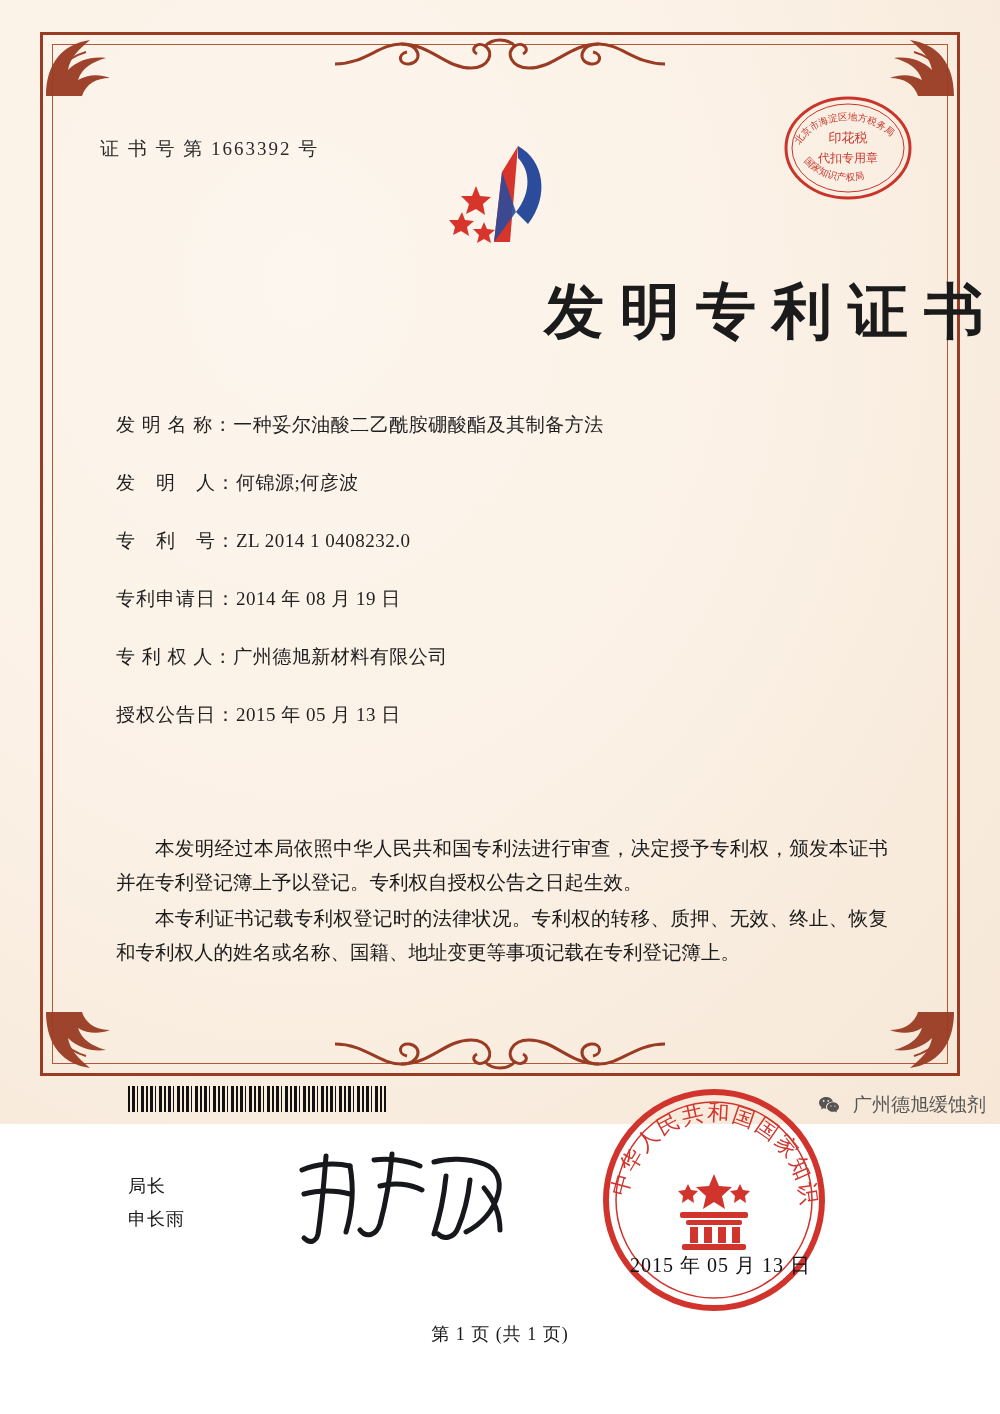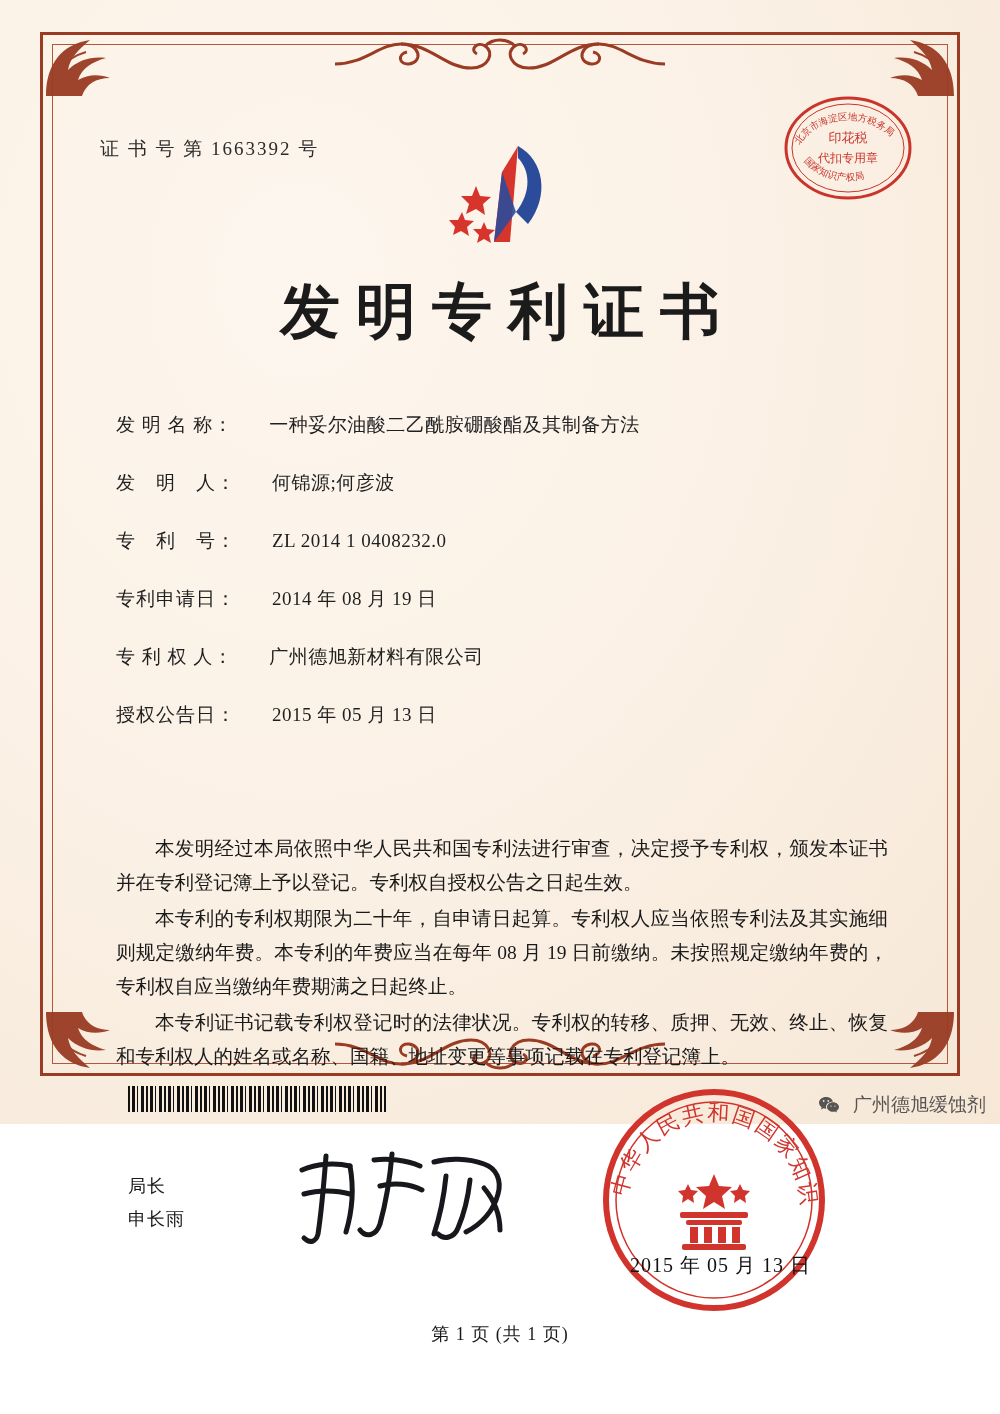--- a/index.html
+++ b/index.html
@@ -102,42 +102,41 @@
     width: 140px;
     height: 112px;
     color: #c9342b;
   }
   .tax-stamp svg { width: 100%; height: 100%; display: block; }
 
   .main-title {
     position: absolute;
     left: 0; right: 0;
     top: 272px;
-    text-align: center;
+    text-align: right;
     font-size: 60px;
     font-weight: bold;
     letter-spacing: 16px;
     text-indent: 16px;
     color: #1b1b1b;
     font-family: "DejaVu Serif", "Liberation Serif", serif;
   }
 
   .fields {
     position: absolute;
     left: 116px;
     top: 412px;
     right: 110px;
   }
   .field-row {
     display: flex;
     align-items: baseline;
     margin-bottom: 32px;
     font-size: 19px;
     color: #1f1f1f;
-    gap: 36px;
   }
   .field-label {
     white-space: pre;
     font-size: 19px;
     letter-spacing: 1px;
   }
   .field-value {
     font-size: 19px;
     letter-spacing: 0.5px;
   }
@@ -343,21 +342,20 @@
       <span class="field-value">广州德旭新材料有限公司</span>
     </div>
     <div class="field-row">
       <span class="field-label">授权公告日：</span>
       <span class="field-value">2015 年 05 月 13 日</span>
     </div>
   </div>
 
   <div class="paragraphs">
     <p>本发明经过本局依照中华人民共和国专利法进行审查，决定授予专利权，颁发本证书并在专利登记簿上予以登记。专利权自授权公告之日起生效。</p>
-    <p>本专利的专利权期限为二十年，自申请日起算。专利权人应当依照专利法及其实施细则规定缴纳年费。本专利的年费应当在每年 08 月 19 日前缴纳。未按照规定缴纳年费的，专利权自应当缴纳年费期满之日起终止。</p>
     <p>本专利证书记载专利权登记时的法律状况。专利权的转移、质押、无效、终止、恢复和专利权人的姓名或名称、国籍、地址变更等事项记载在专利登记簿上。</p>
   </div>
 
   <div class="barcode"></div>
 
   <div class="signature-block">
     <div>局长</div>
     <div>申长雨</div>
   </div>
 

